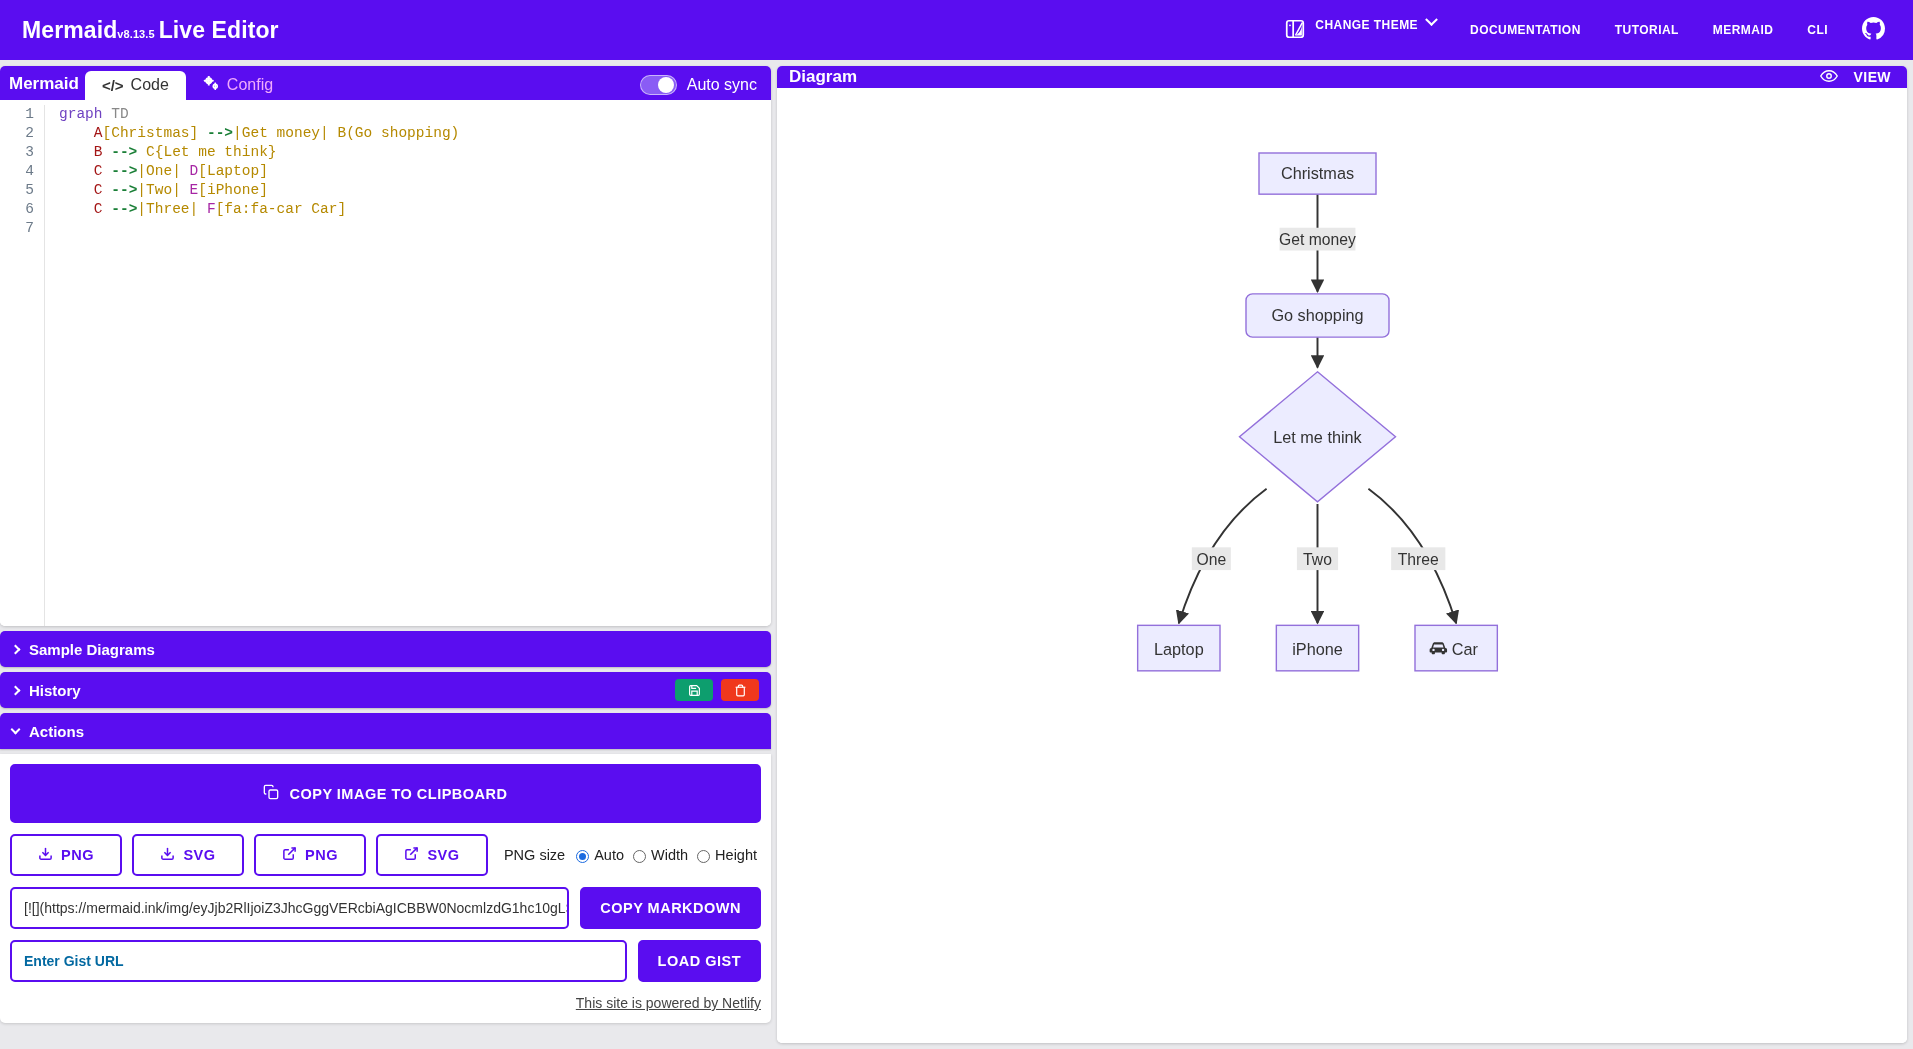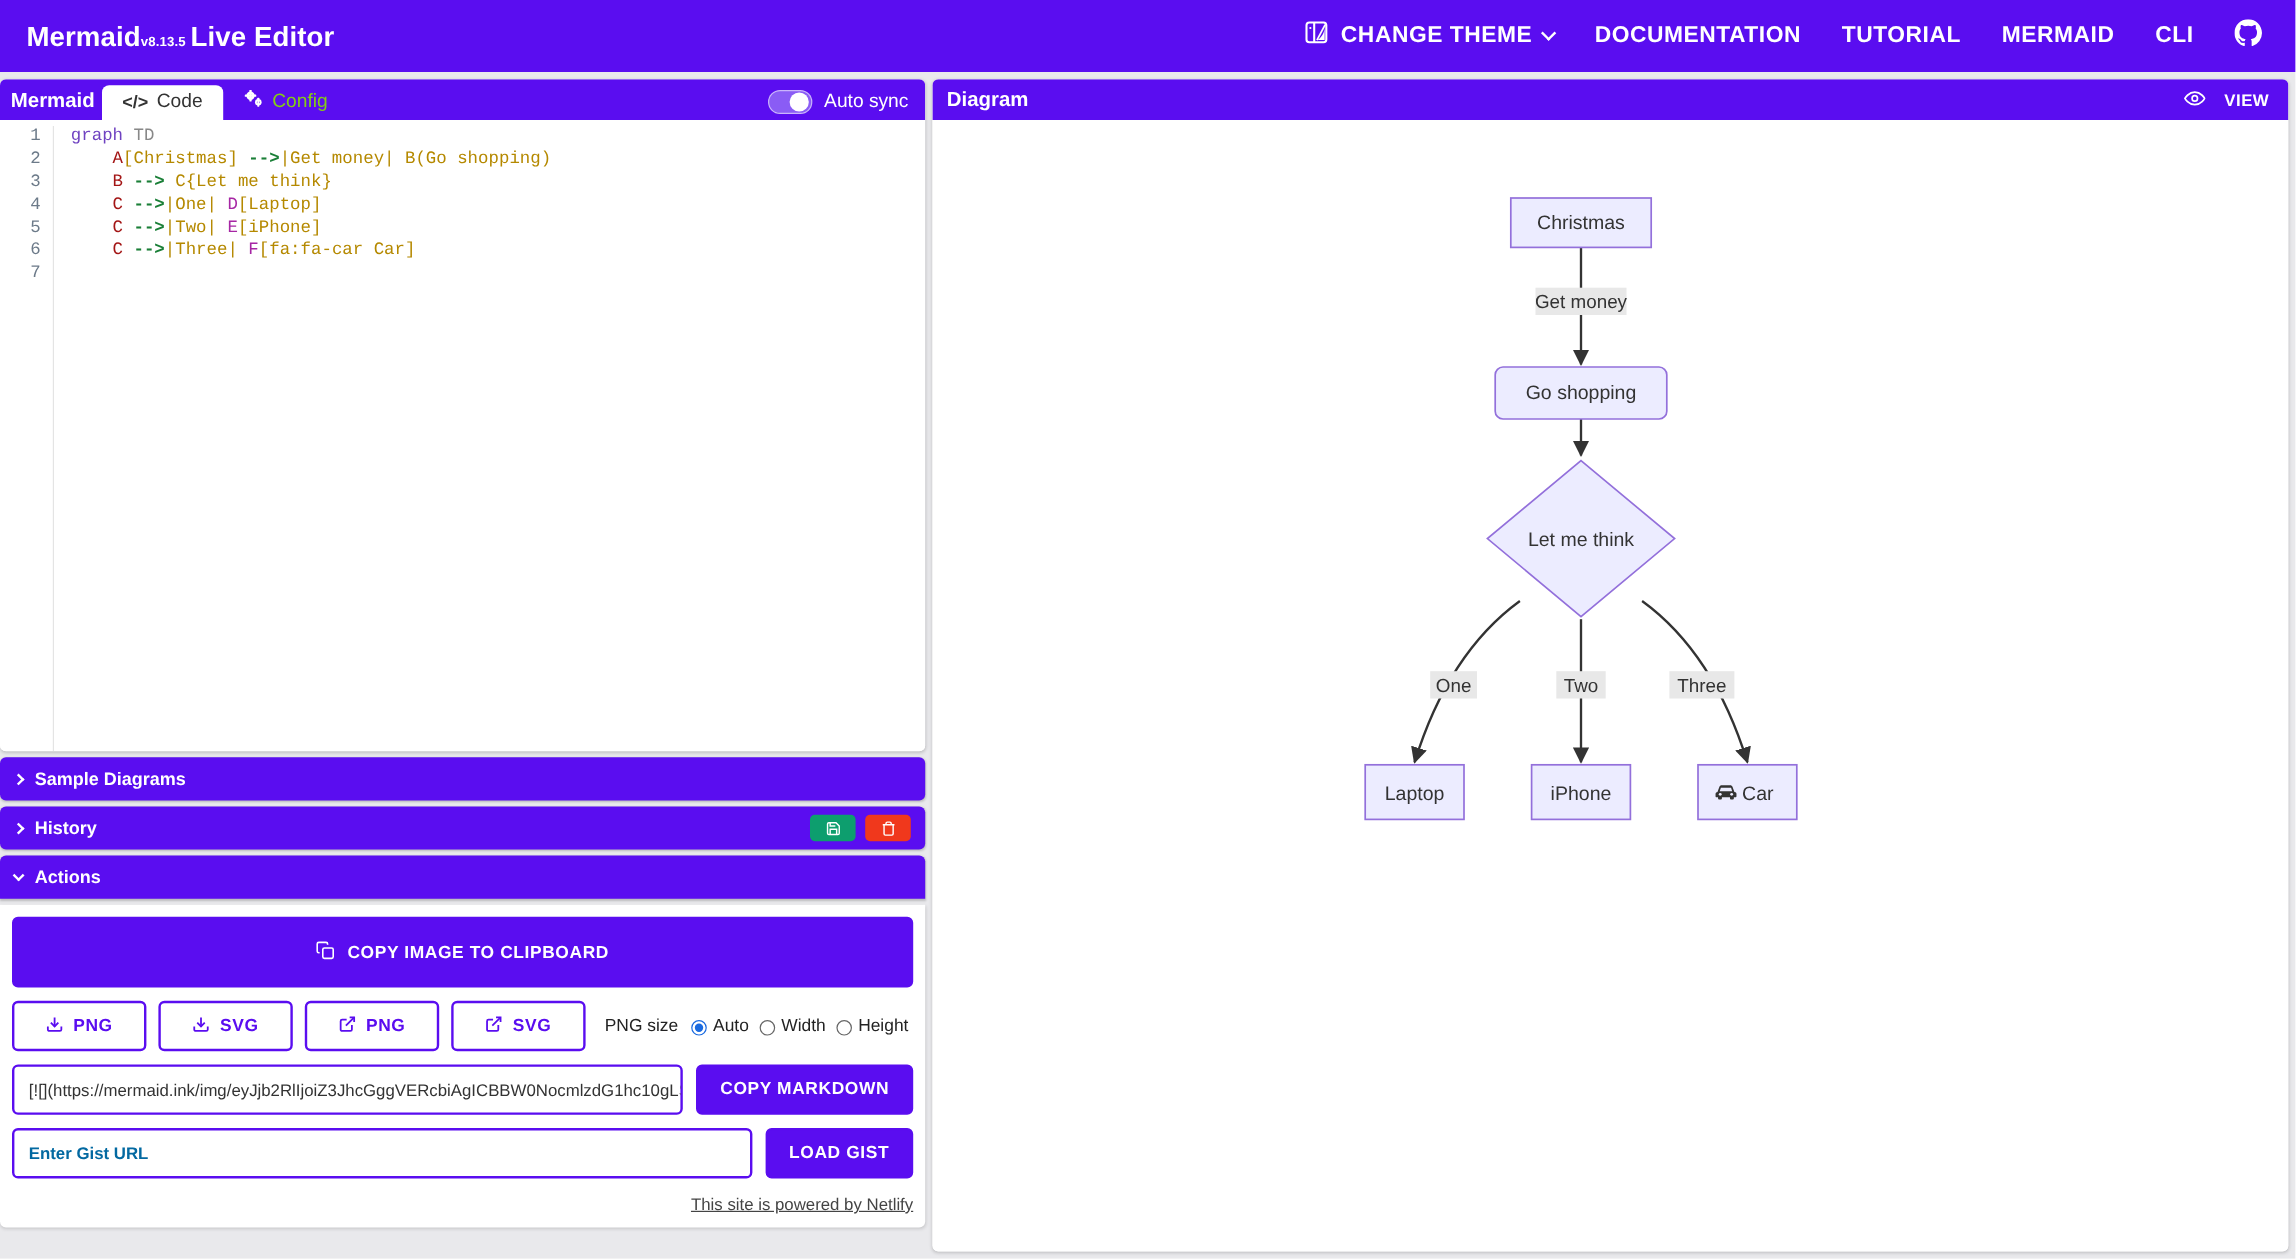--- a/index.html
+++ b/index.html
@@ -28,26 +28,26 @@
   }
   .brand .ver { font-size: 11px; font-weight: bold; margin: 0 4px 0 0; }
   .nav-right {
     margin-left: auto;
     display: flex;
     align-items: center;
     gap: 34px;
     padding-right: 6px;
   }
   .nav-item {
-    font-size: 19px;
+    font-size: 12px;
     font-weight: bold;
     letter-spacing: .45px;
     color: #fff;
     display: flex;
-    align-items: center;
+    align-items: flex-start;
     gap: 9px;
     cursor: pointer;
     white-space: nowrap;
   }
   .chev-down {
     display: inline-block;
     width: 9px; height: 9px;
     border-right: 2px solid #fff;
     border-bottom: 2px solid #fff;
     transform: rotate(45deg) translate(-2px,-2px);
@@ -98,21 +98,21 @@
     margin-right: 6px;
   }
   .tab {
     display: flex;
     align-items: center;
     gap: 7px;
     font-size: 16px;
     padding: 5px 17px 6px;
     border-radius: 6px 6px 0 0;
     cursor: pointer;
-    color: #84cc16;
+    color: #f0abfc;
   }
   .tab.active { background: #fff; color: #333; }
   .tab .ticon { font-weight: bold; font-size: 15px; }
   .autosync {
     margin-left: auto;
     display: flex;
     align-items: center;
     gap: 10px;
     color: #fff;
     font-size: 16px;
@@ -294,21 +294,21 @@
     flex: 1;
     background: #fff;
     border-radius: 5px;
     box-shadow: 0 1px 3px rgba(0,0,0,.18);
     display: flex;
     flex-direction: column;
     overflow: hidden;
   }
   .diagram-header {
     background: #5a0df0;
-    height: 34px;
+    height: 22px;
     display: flex;
     align-items: center;
     padding: 0 16px 0 12px;
     color: #fff;
   }
   .diagram-header .dtitle { font-size: 17px; font-weight: bold; }
   .view-btn {
     margin-left: auto;
     display: flex; align-items: center; gap: 16px;
     font-size: 14px; font-weight: bold; letter-spacing: .4px;

